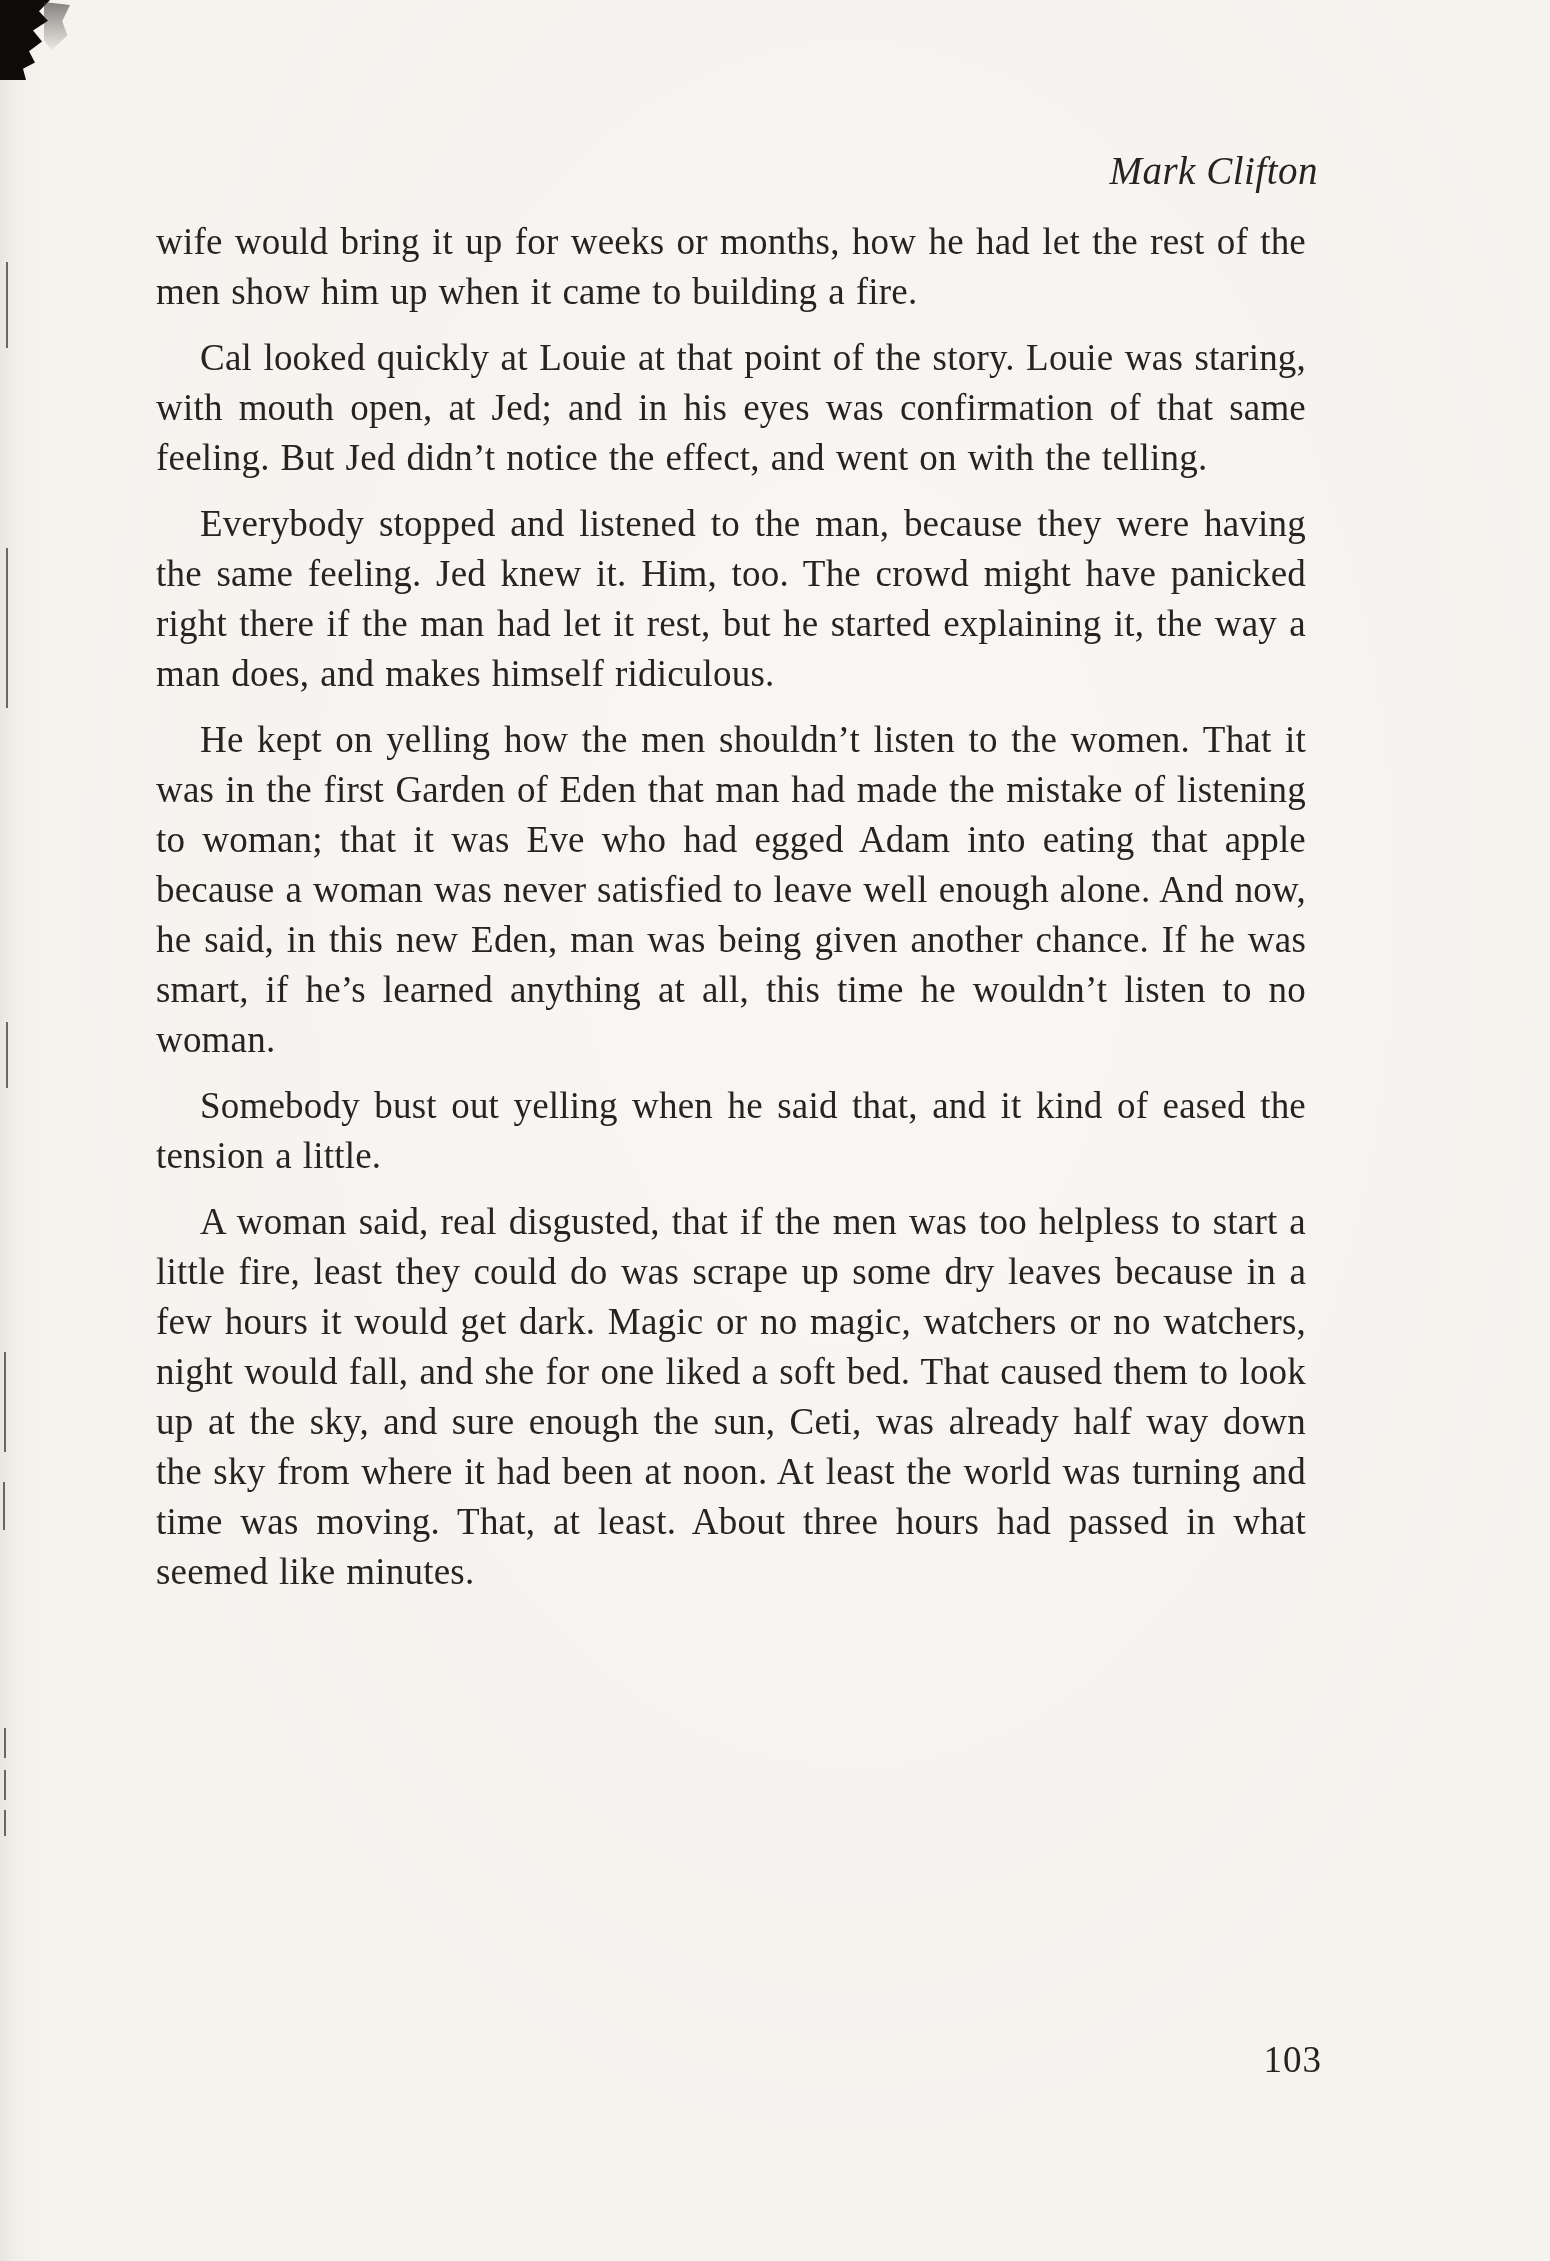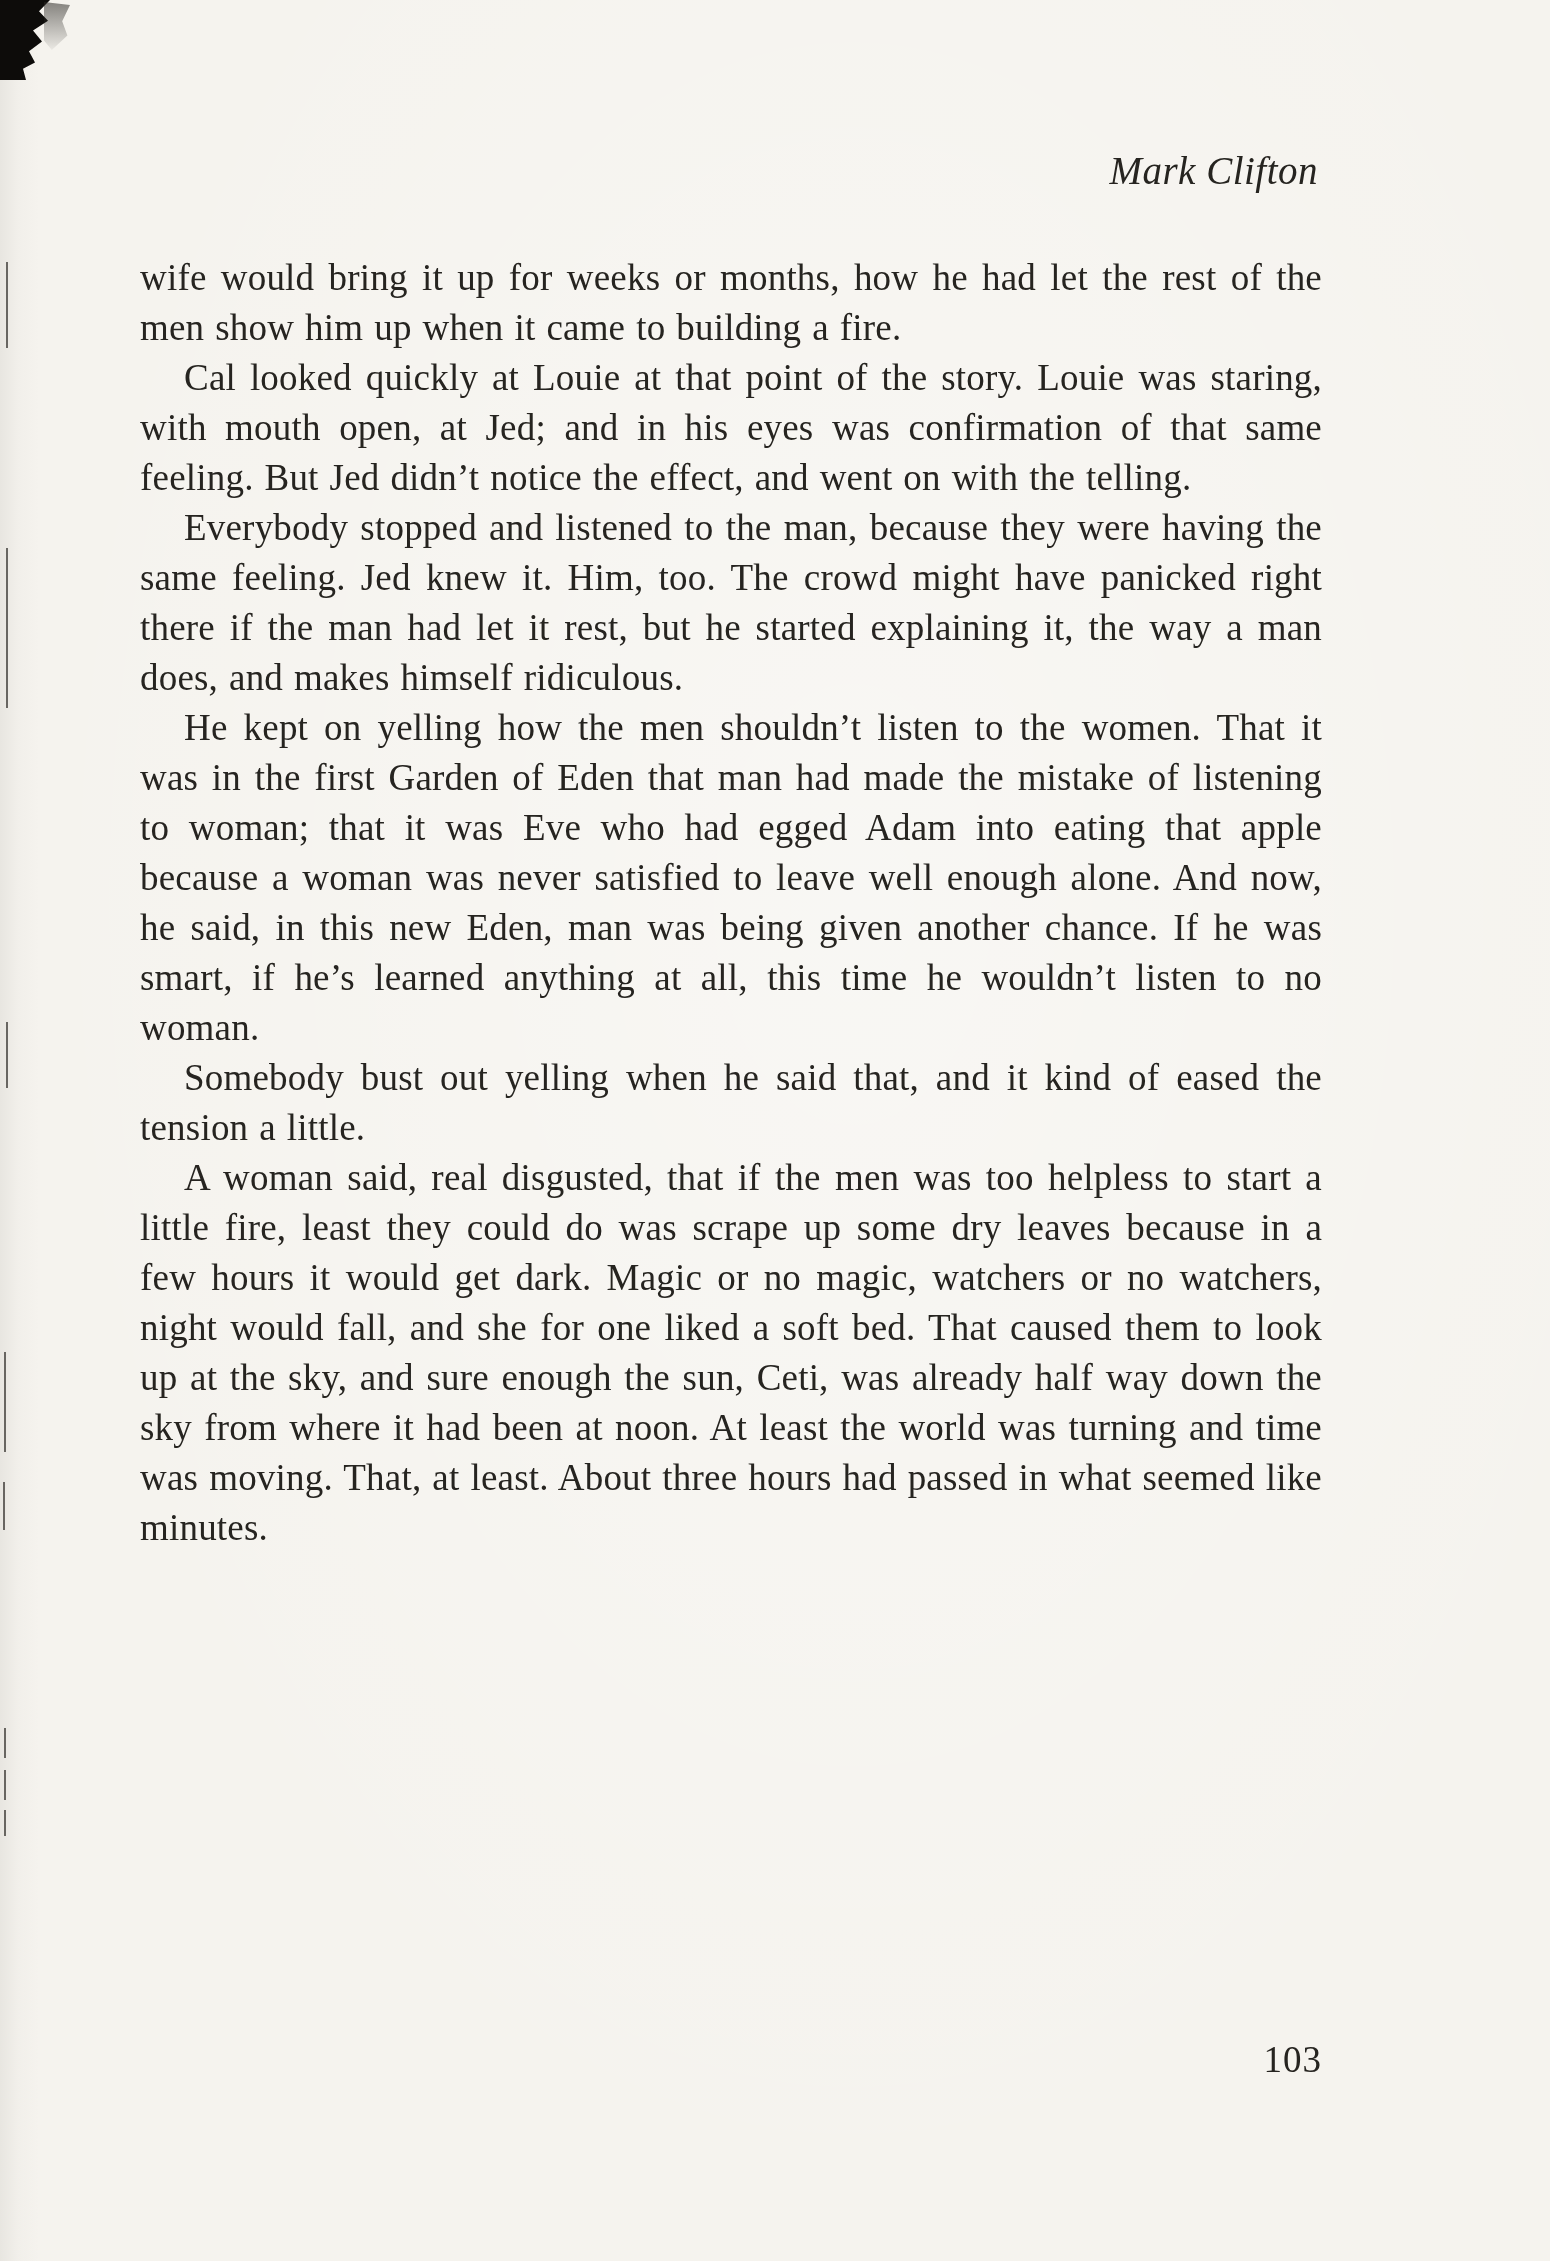--- a/index.html
+++ b/index.html
@@ -31,24 +31,24 @@
     left: 140px;
     top: 148px;
     width: 1182px;
   }
   .running-header {
     font-style: italic;
     font-size: 39px;
     line-height: 46px;
     text-align: right;
     letter-spacing: 0.5px;
-    margin: 0 4px 59px 0;
+    margin: 0 4px 23px 0;
   }
   .body-text p.para {
-    margin: 0;
+    margin: 16px;
     font-size: 37px;
     line-height: 50px;
     text-align: justify;
     word-spacing: 1.5px;
     letter-spacing: 0.2px;
   }
   .body-text p.para.indent {
     text-indent: 44px;
   }
   .page-number {

